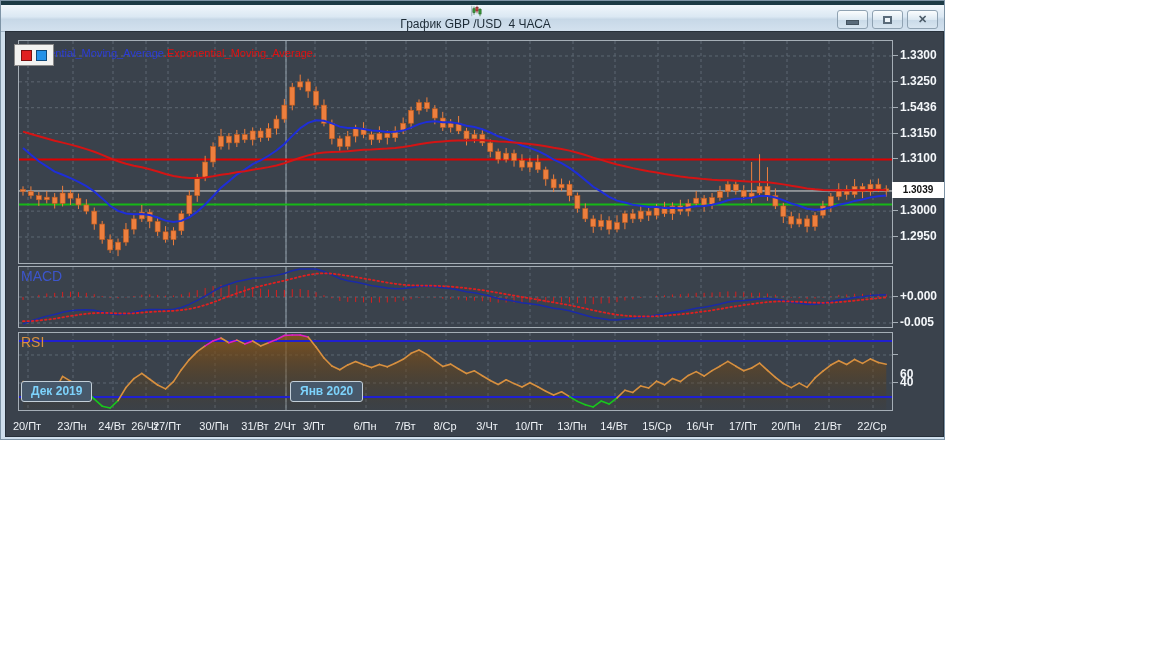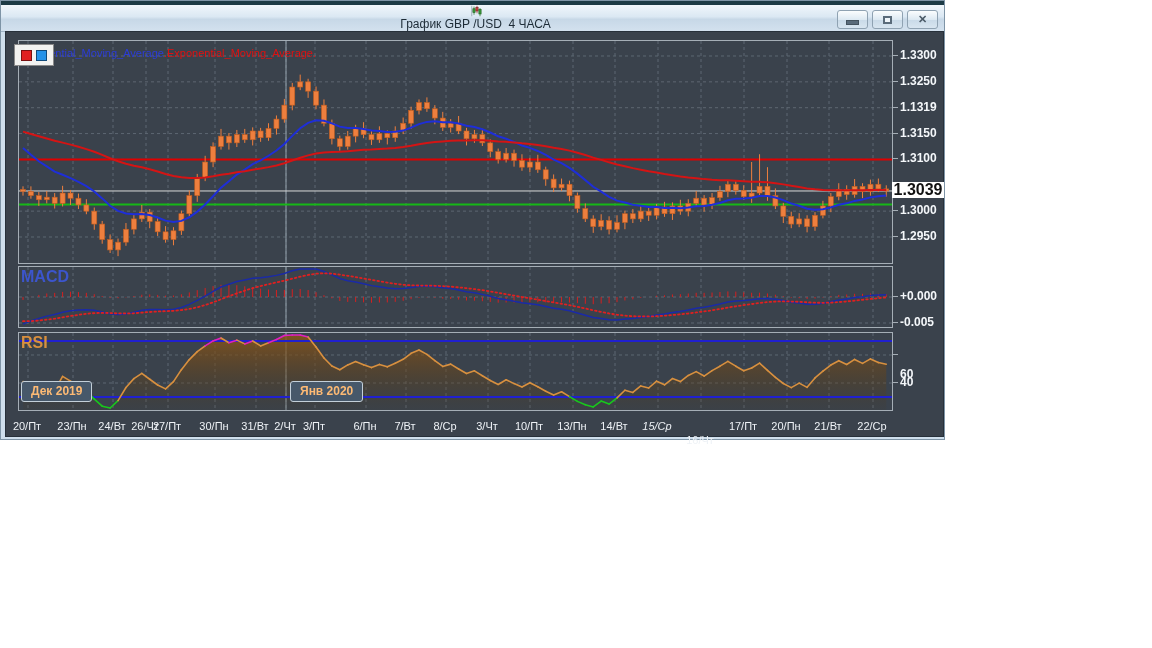--- a/index.html
+++ b/index.html
@@ -23,34 +23,34 @@
   .client{position:absolute;left:4px;top:30px;width:937px;height:404px;background:#3a424c;
           border:1px solid #27303a;box-sizing:content-box;}
   .pane{position:absolute;border:1px solid #a5aeb6;background:transparent;}
   .pane svg{display:block;}
   #price-pane{left:12px;top:8px;width:873px;height:222px;}
   #macd-pane{left:12px;top:234px;width:873px;height:60px;}
   #rsi-pane{left:12px;top:300px;width:873px;height:77px;}
   .ylabel{position:absolute;left:894px;width:50px;font-size:12px;font-weight:bold;color:#f4f7fa;}
   .ytick{position:absolute;left:886px;width:6px;height:1px;background:#a5aeb6;}
   .xlabel{position:absolute;width:46px;text-align:center;top:388px;font-size:11px;color:#eef2f6;}
-  .pane-label{position:absolute;font-size:16px;font-weight:bold;z-index:4;}
+  .pane-label{position:absolute;font-size:14px;font-weight:normal;z-index:4;}
   #macd-label{left:15px;top:236px;}
   #rsi-label{left:15px;top:302px;}
   .legend-text{position:absolute;left:12px;top:15px;font-size:11px;z-index:3;white-space:nowrap;}
   .legend-box{position:absolute;left:8px;top:12px;width:38px;height:20px;background:#f2f2f0;
               border:1px solid #8a8a8a;z-index:5;display:flex;align-items:center;justify-content:center;gap:4px;}
   .swatch{width:11px;height:11px;border:1px solid #333;box-sizing:border-box;}
   .swatch.red{background:#e02020;border-color:#7a1010;}
   .swatch.blue{background:#2492e8;border-color:#104a7a;}
   .month-badge{position:absolute;top:349px;height:17px;line-height:17px;padding:1px 9px;
-               background:#47586a;border:1px solid #c3cfd9;border-radius:3px;color:#fdba74;
+               background:#47586a;border:1px solid #c3cfd9;border-radius:3px;color:#7dd3fc;
                font-size:12px;font-weight:bold;z-index:6;}
   .cur-price{position:absolute;left:886px;top:150px;width:52px;height:16px;background:#ffffff;
-             color:#111;font-size:16px;font-weight:bold;text-align:center;line-height:16px;z-index:6;}
+             color:#111;font-size:10px;font-weight:bold;text-align:center;line-height:16px;z-index:6;}
 </style>
 </head>
 <body>
 
 <div class="window">
   <div class="top-strip"></div>
 
   <div class="titlebar">
     <svg class="app-icon" viewBox="0 0 18 16">
       <line x1="2" y1="1" x2="2" y2="15" stroke="#8a99a6" stroke-width="1"></line>
@@ -641,21 +641,21 @@
     <div class="month-badge" id="badge-dec" style="left: 15px;">Дек 2019</div>
     <div class="month-badge" id="badge-jan" style="left: 284px;">Янв 2020</div>
 
     <div class="cur-price">1.3039</div>
 
     <div id="axis-layer">
         <div class="ylabel" style="left: 894px; top: 15.9972px;">1.3300</div>
         <div class="ytick" style="left: 886px; top: 22.9972px;"></div>
         <div class="ylabel" style="left: 894px; top: 41.8543px;">1.3250</div>
         <div class="ytick" style="left: 886px; top: 48.8543px;"></div>
-        <div class="ylabel" style="left: 894px; top: 67.7115px;">1.1319</div>
+        <div class="ylabel" style="left: 894px; top: 67.7115px;">1.5436</div>
         <div class="ytick" style="left: 886px; top: 74.7115px;"></div>
         <div class="ylabel" style="left: 894px; top: 93.5687px;">1.3150</div>
         <div class="ytick" style="left: 886px; top: 100.569px;"></div>
         <div class="ylabel" style="left: 894px; top: 119.426px;">1.3100</div>
         <div class="ytick" style="left: 886px; top: 126.426px;"></div>
         <div class="ylabel" style="left: 894px; top: 171.14px;">1.3000</div>
         <div class="ytick" style="left: 886px; top: 178.14px;"></div>
         <div class="ylabel" style="left: 894px; top: 196.997px;">1.2950</div>
         <div class="ytick" style="left: 886px; top: 203.997px;"></div>
         <div class="ylabel" style="left: 894px; top: 257px;">+0.000</div>
@@ -675,21 +675,21 @@
         <div class="xlabel" style="left: 226px; top: 388px;">31/Вт</div>
         <div class="xlabel" style="left: 256px; top: 388px;">2/Чт</div>
         <div class="xlabel" style="left: 285px; top: 388px;">3/Пт</div>
         <div class="xlabel" style="left: 336px; top: 388px;">6/Пн</div>
         <div class="xlabel" style="left: 376px; top: 388px;">7/Вт</div>
         <div class="xlabel" style="left: 416px; top: 388px;">8/Ср</div>
         <div class="xlabel" style="left: 458px; top: 388px;">3/Чт</div>
         <div class="xlabel" style="left: 500px; top: 388px;">10/Пт</div>
         <div class="xlabel" style="left: 543px; top: 388px;">13/Пн</div>
         <div class="xlabel" style="left: 585px; top: 388px;">14/Вт</div>
-        <div class="xlabel" style="left: 628px; top: 388px; font-style: italic;">15/Ср</div>
-        <div class="xlabel" style="left: 671px; top: 388px; margin-top: 14px;">16/Чт</div>
+        <div class="xlabel" style="left: 628px; top: 388px;">15/Ср</div>
+        <div class="xlabel" style="left: 671px; top: 388px;">16/Чт</div>
         <div class="xlabel" style="left: 714px; top: 388px;">17/Пт</div>
         <div class="xlabel" style="left: 757px; top: 388px;">20/Пн</div>
         <div class="xlabel" style="left: 799px; top: 388px;">21/Вт</div>
         <div class="xlabel" style="left: 843px; top: 388px;">22/Ср</div>
       </div>
   </div>
 </div>
 
 </body></html>

